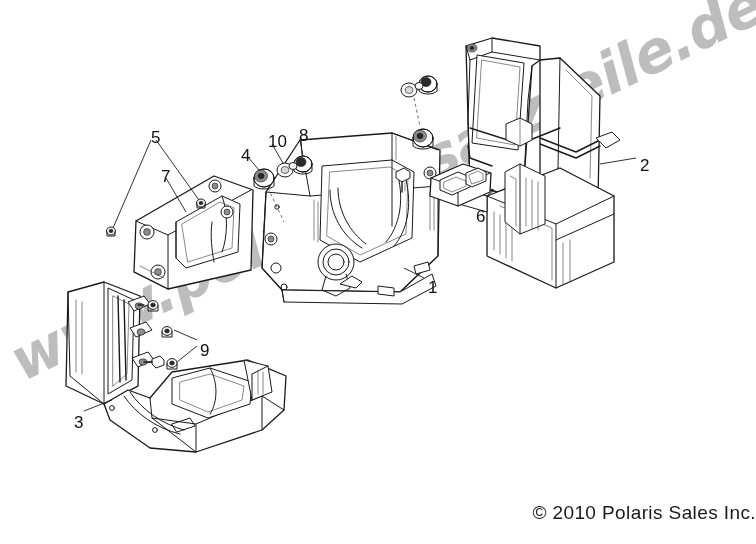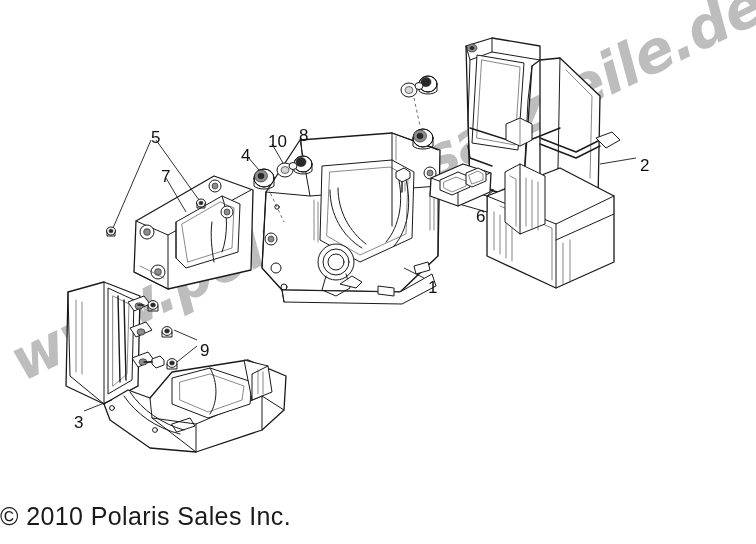--- a/index.html
+++ b/index.html
@@ -57,23 +57,23 @@
     color: #111111;
     line-height: 1;
     white-space: nowrap;
   }
 
   #copyright {
     position: absolute;
     left: 0;
     top: 502px;
     width: 756px;
-    text-align: left;
+    text-align: right;
     font-family: "Liberation Sans", sans-serif;
-    font-size: 25px;
+    font-size: 19px;
     color: #1a1a1a;
     letter-spacing: 0.4px;
   }
 
   svg { display: block; }
   .ln  { fill: none; stroke: #1a1a1a; stroke-width: 1; stroke-linecap: round; stroke-linejoin: round; }
   .ln2 { fill: none; stroke: #1a1a1a; stroke-width: 1.4; stroke-linecap: round; stroke-linejoin: round; }
   .lnt { fill: none; stroke: #555555; stroke-width: 0.7; stroke-linecap: round; stroke-linejoin: round; }
   .fillw { fill: #ffffff; stroke: #1a1a1a; stroke-width: 1; stroke-linejoin: round; }
   .fillw2 { fill: #ffffff; stroke: #1a1a1a; stroke-width: 1.3; stroke-linejoin: round; }

